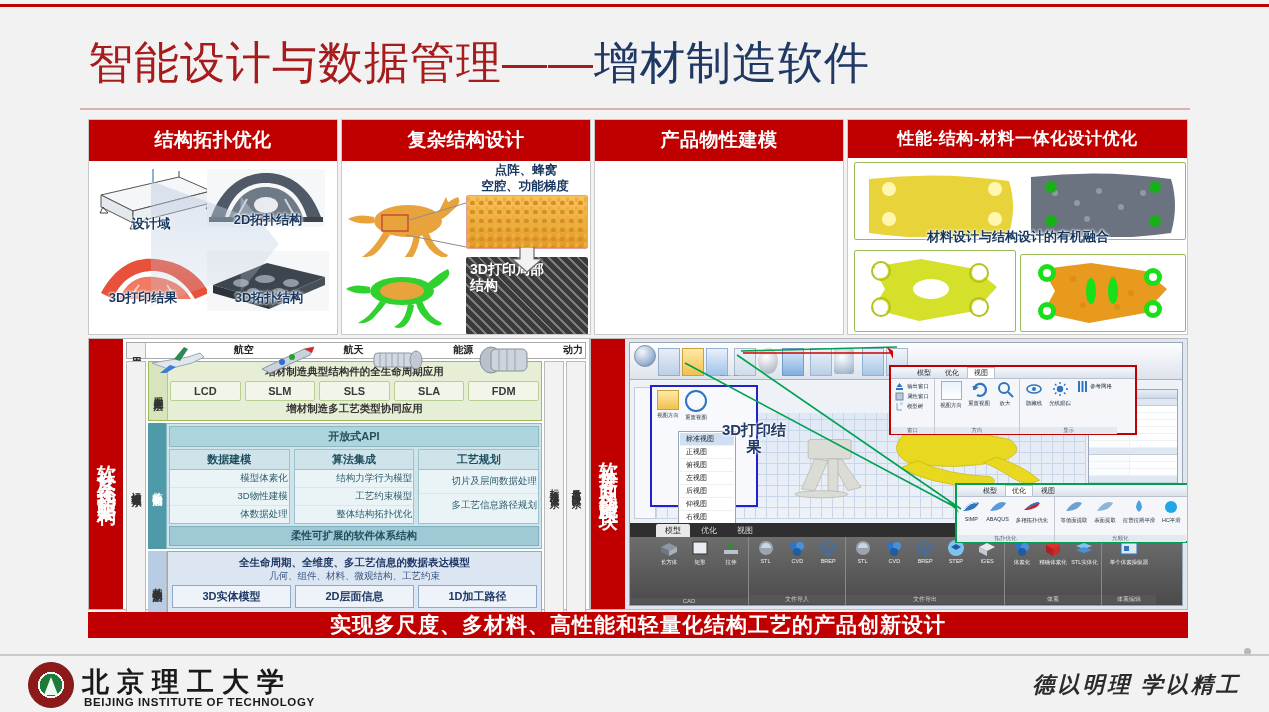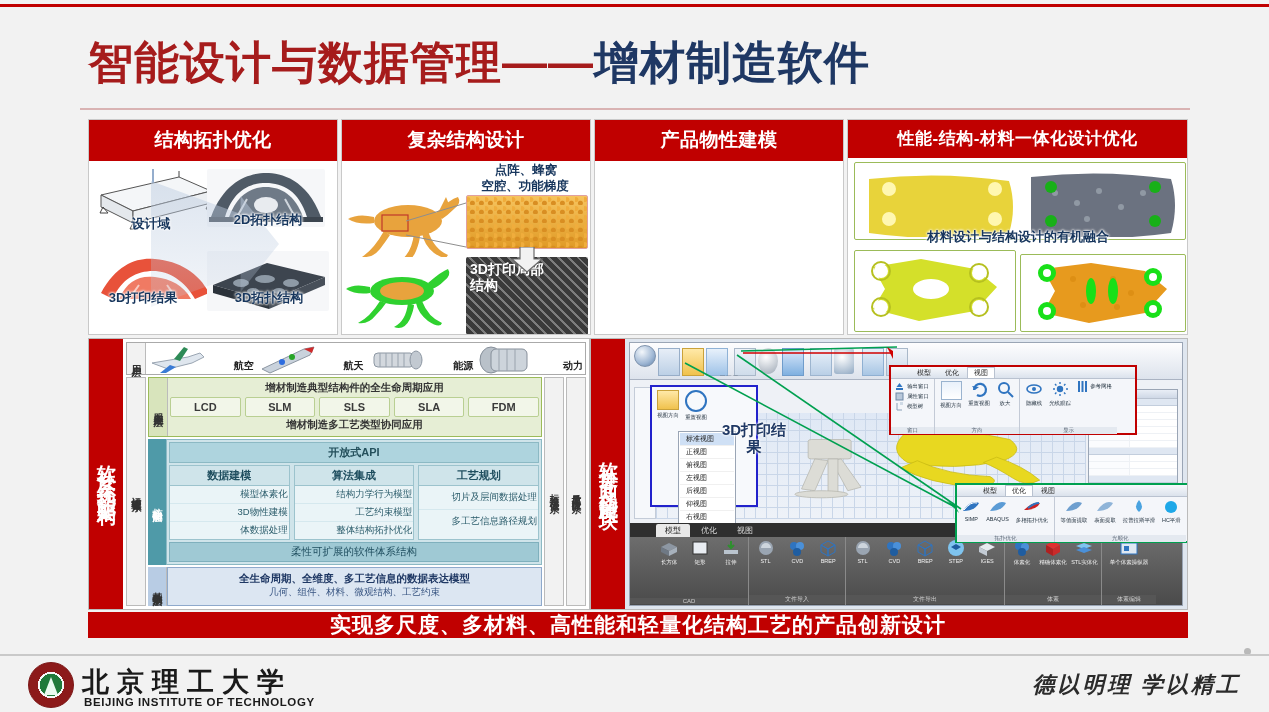--- a/index.html
+++ b/index.html
@@ -7,21 +7,21 @@
     width:1269px;height:712px;
     background:#f2f2f2;
     font-family:"Liberation Sans","DejaVu Sans",sans-serif;
     overflow:hidden;position:relative;
   }
   .slide{position:absolute;inset:0;background:#f2f2f2;}
   .top-rule{position:absolute;left:0;top:4px;width:1269px;height:3px;background:#c00000;}
   
   .title{
     position:absolute;left:88px;top:32px;width:1100px;height:62px;
-    font-size:45px;font-weight:bold;letter-spacing:1px;white-space:nowrap;
+    font-size:45px;font-weight:normal;letter-spacing:1px;white-space:nowrap;
     display:flex;align-items:center;
   }
   .title .red{color:#a61c1c;}
   .title .navy{color:#1f3864;}
   .title-rule{position:absolute;left:80px;top:108px;width:1110px;height:2px;background:#d9b3b3;}
   
   .panels{position:absolute;left:88px;top:119px;width:1100px;height:216px;display:flex;gap:3px;}
   .panel{position:relative;background:#fff;border:1px solid #c9c9c9;display:flex;flex-direction:column;}
   .p1{width:248px;}
   .p2{width:248px;}
@@ -81,21 +81,21 @@
     text-align:center;font-size:11px;font-weight:bold;color:#3a3a3a;padding:3px 0;
   }
   .core-wrap{display:flex;flex:1;}
   .core{flex:1;border:1px solid #8cb9c4;background:#cfe4ea;padding:2px;display:flex;flex-direction:column;gap:2px;}
   .api{background:#aed4de;border:1px solid #8cb9c4;text-align:center;font-size:11px;font-weight:bold;color:#24505c;padding:2px 0;}
   .cols{display:flex;gap:4px;flex:1;}
   .col{flex:1;background:#eaf4f7;border:1px solid #9cc3cd;display:flex;flex-direction:column;}
   .col-h{text-align:center;font-size:11px;font-weight:bold;color:#1f4e5f;background:#cfe4ea;padding:2px 0;border-bottom:1px solid #9cc3cd;}
   .col-i{text-align:right;font-size:9.5px;color:#2b5c6b;padding:2px 1px;border-bottom:1px solid #d5e8ee;}
   .col-i:last-child{border-bottom:none;}
-  .flex-bar{background:#9fc9d4;border:1px solid #7fb0bd;text-align:center;font-size:10.5px;font-weight:normal;color:#1f4e5f;padding:2px 0;}
+  .flex-bar{background:#9fc9d4;border:1px solid #7fb0bd;text-align:center;font-size:10.5px;font-weight:bold;color:#1f4e5f;padding:2px 0;}
   .base{border:1px solid #8ea9cc;background:#dce6f2;padding:4px;}
   .base-t1{text-align:center;font-size:10.5px;font-weight:bold;color:#1f3864;}
   .base-t2{text-align:center;font-size:9.5px;color:#365380;padding-bottom:2px;}
   .base-row{display:flex;gap:4px;}
   .base-chip{flex:1;background:#eef3fa;border:1px solid #8ea9cc;text-align:center;font-size:11px;font-weight:bold;color:#1f3864;padding:3px 0;}
   .rightband{
     writing-mode:vertical-rl;background:#f2f2f2;border:1px solid #bbb;width:18px;
     font-size:9.5px;font-weight:bold;color:#333;display:flex;align-items:center;justify-content:center;letter-spacing:2px;
   }
   
@@ -470,20 +470,25 @@
                 </div>
                 <div class="flex-bar">柔性可扩展的软件体系结构</div>
               </div>
             </div>
 
             <div style="display:flex;">
               <div class="vlabel blue">基础数据层</div>
               <div class="base" style="flex:1;">
                 <div class="base-t1">全生命周期、全维度、多工艺信息的数据表达模型</div>
                 <div class="base-t2">几何、组件、材料、微观结构、工艺约束</div>
+                <div class="base-row">
+                  <div class="base-chip">3D实体模型</div>
+                  <div class="base-chip">2D层面信息</div>
+                  <div class="base-chip">1D加工路径</div>
+                </div>
               </div>
             </div>
           </div>
 
           <div class="rightband">标准规范体系</div>
           <div class="rightband">质量保障体系</div>
         </div>
       </div>
     </div>
 

